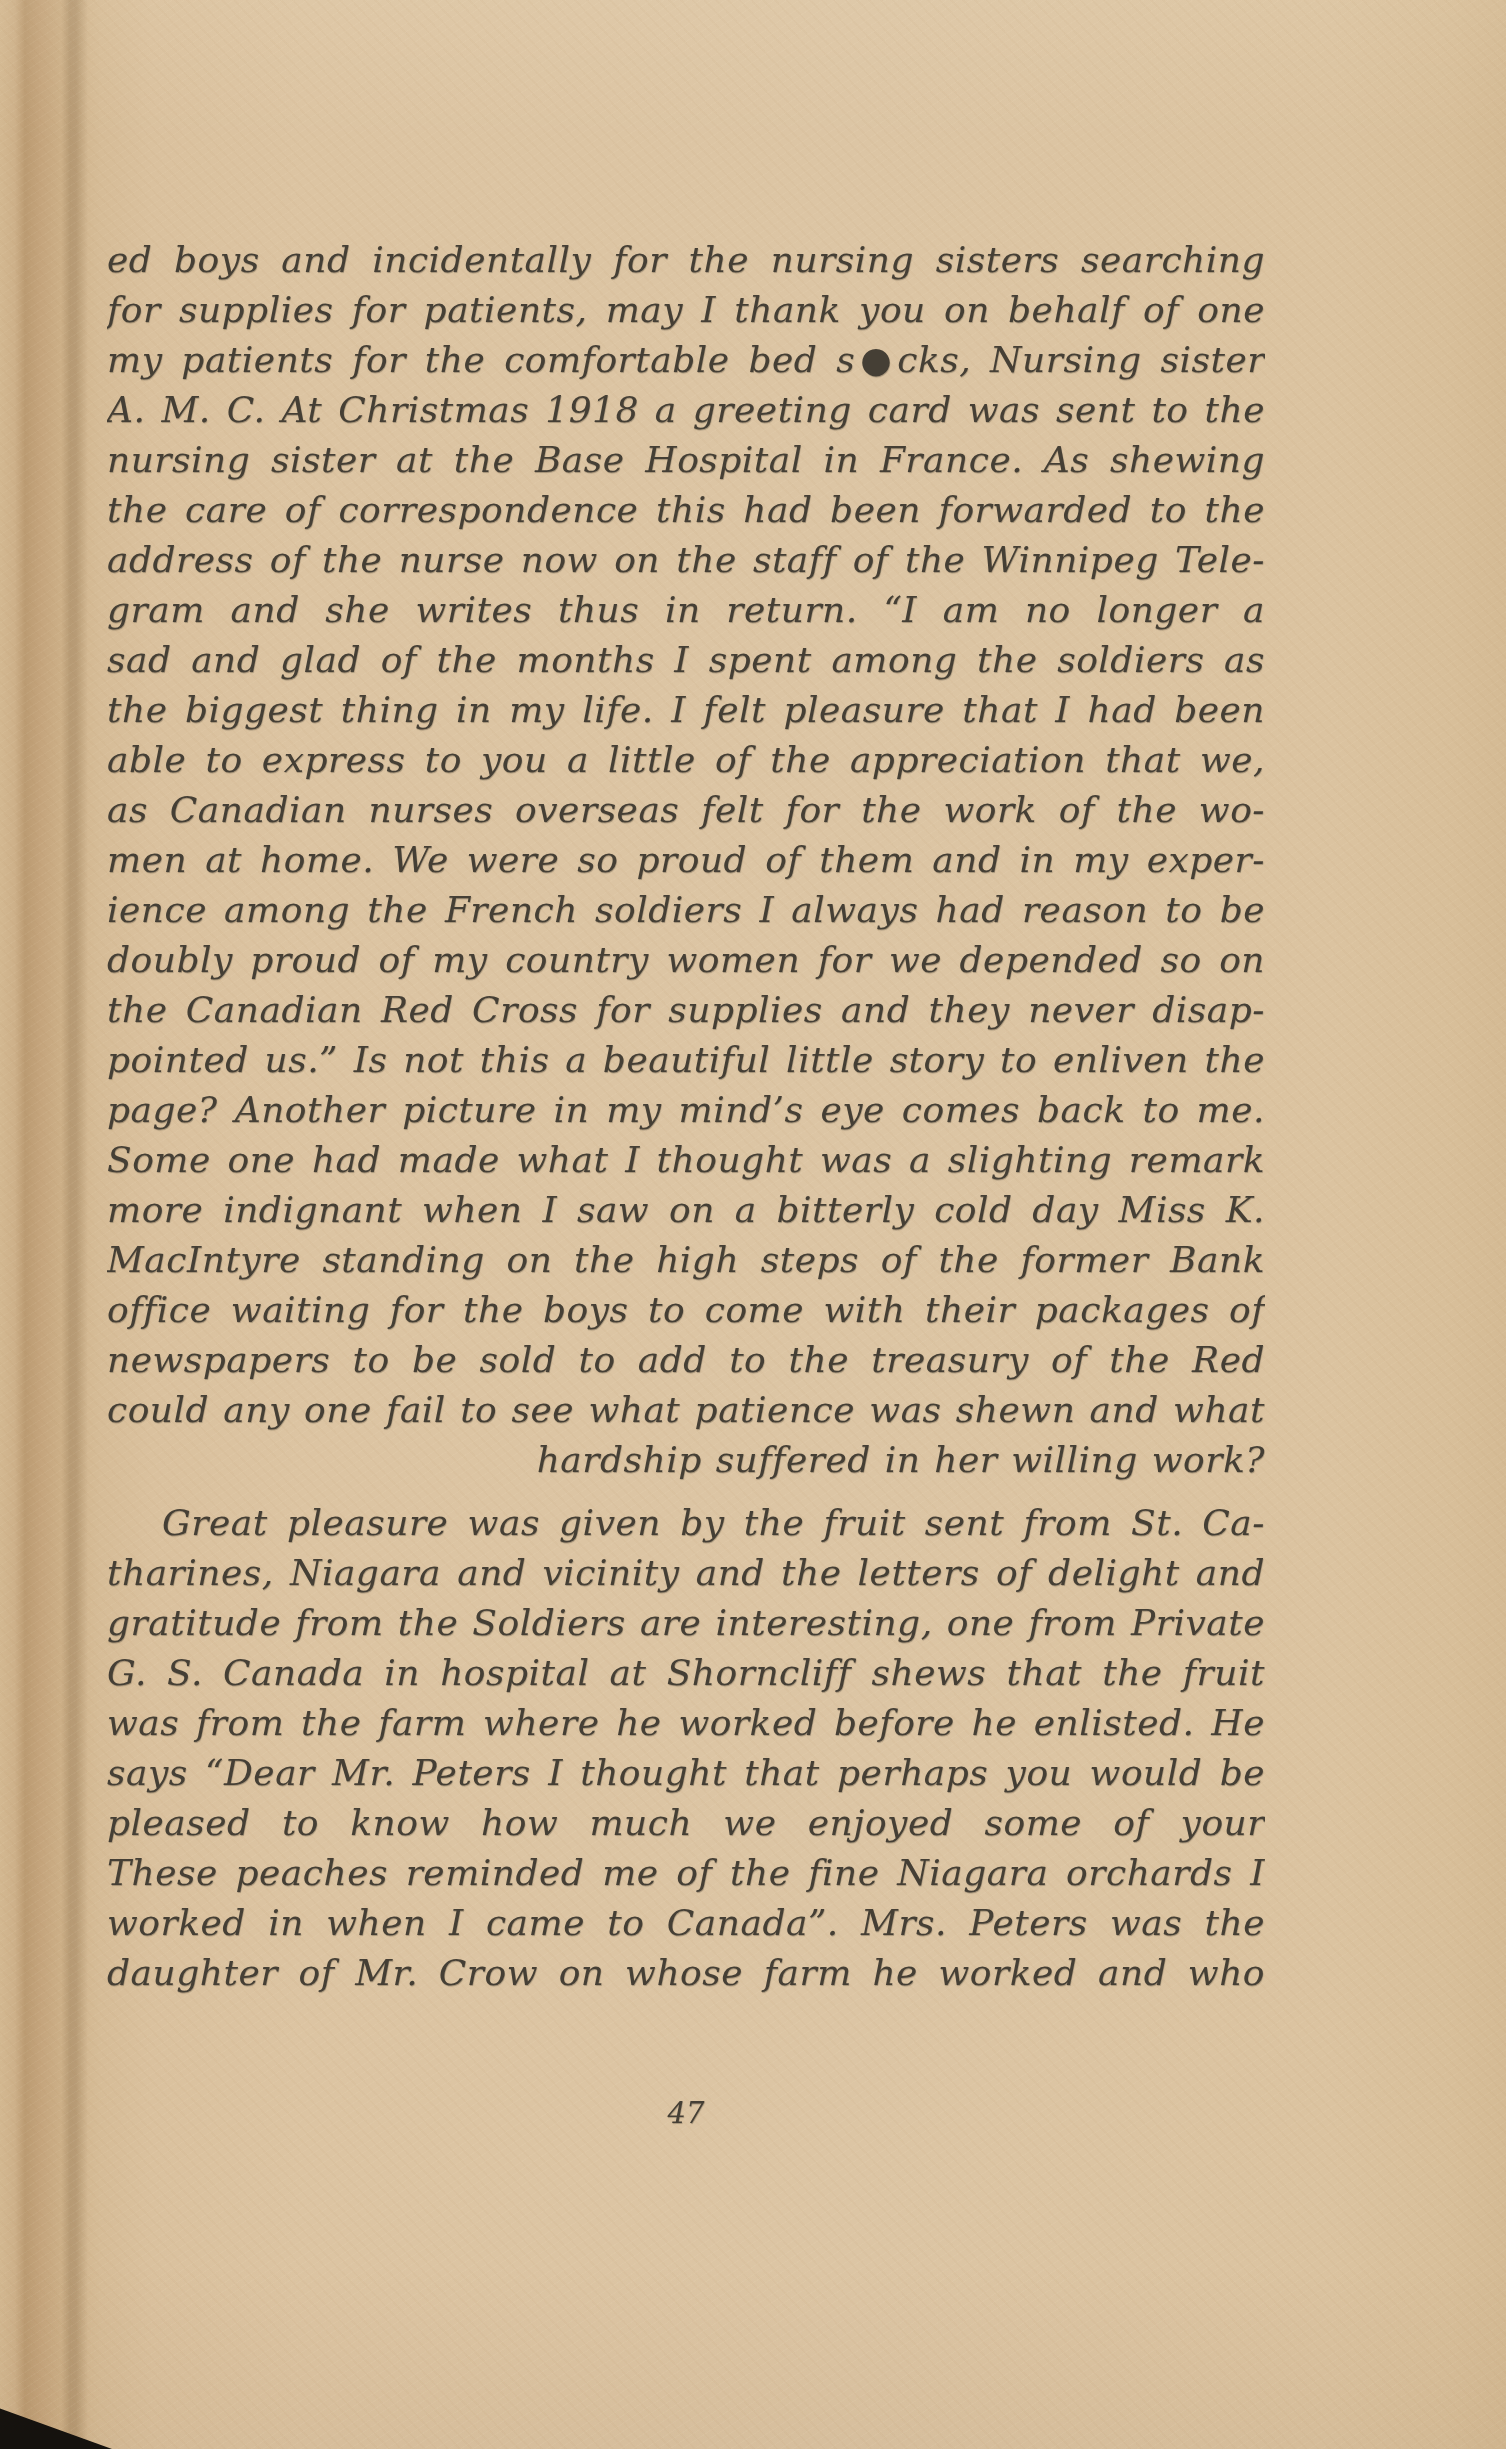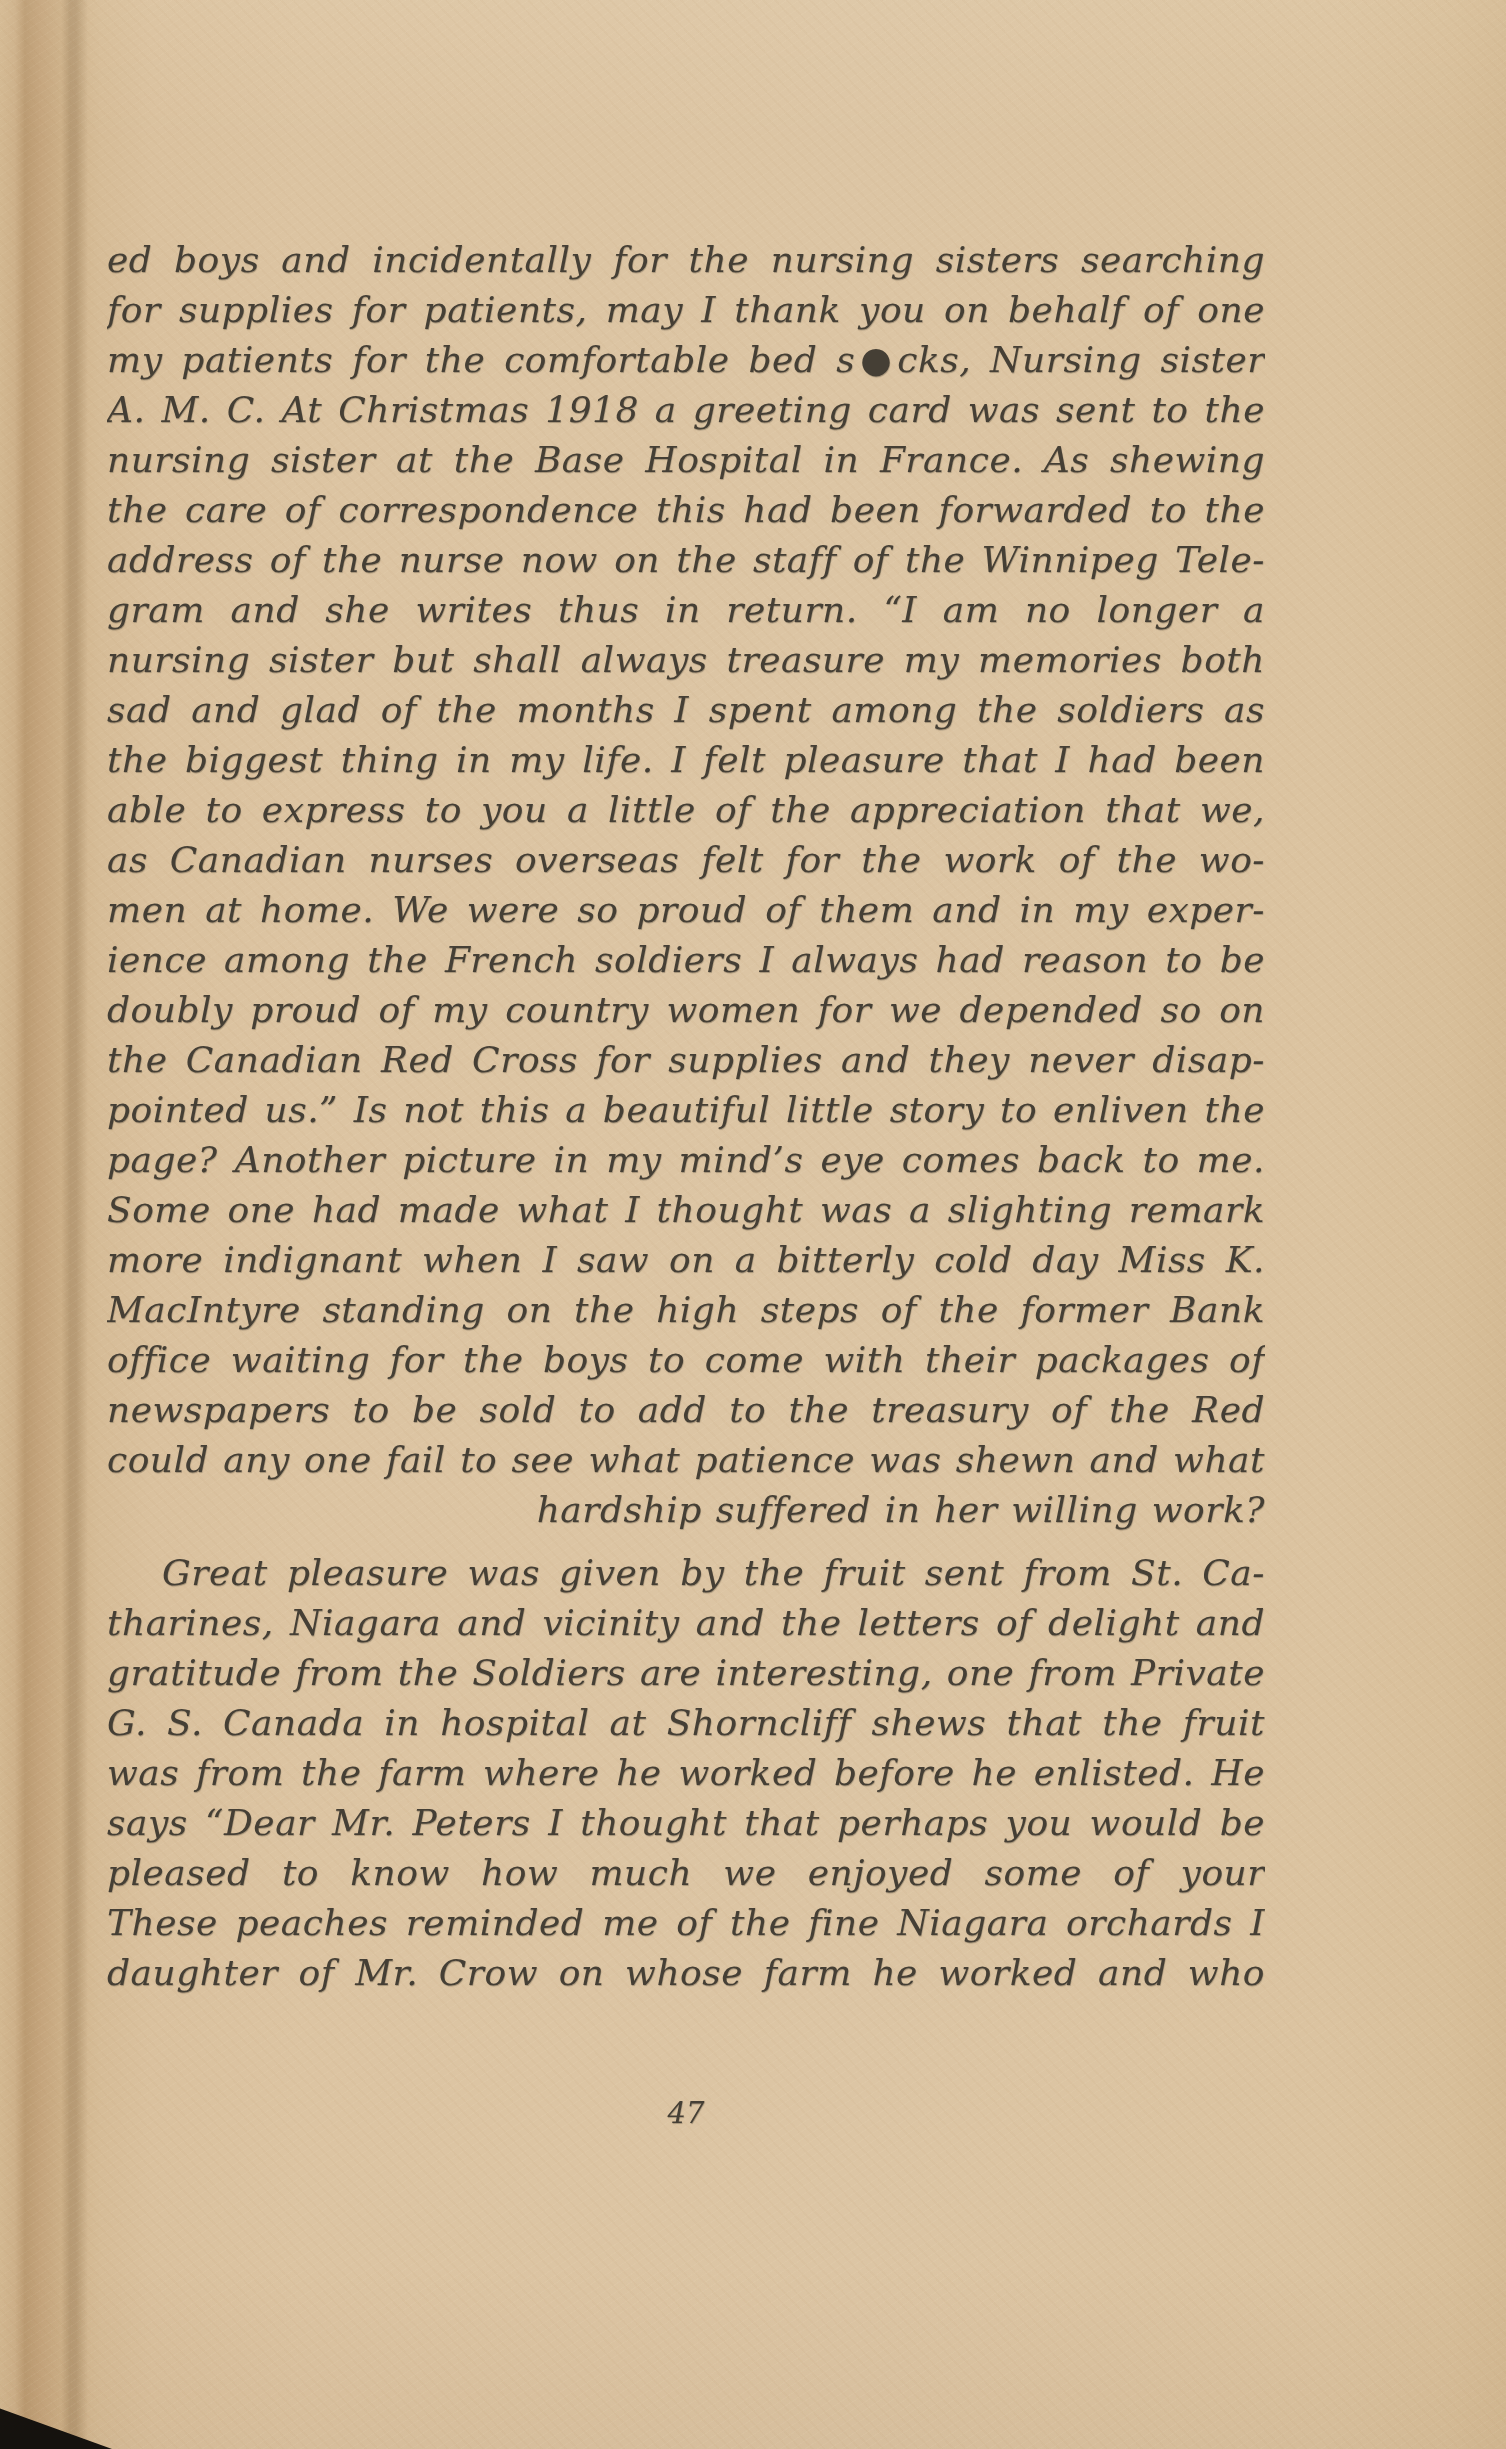--- a/index.html
+++ b/index.html
@@ -55,21 +55,20 @@
   <div class="textblock">
       <div class="para">
         <div class="line just">ed boys and incidentally for the nursing sisters searching</div>
         <div class="line just">for supplies for patients, may I thank you on behalf of one of</div>
         <div class="line just">my patients for the comfortable bed s●cks, Nursing sister C.</div>
         <div class="line just">A. M. C.  At Christmas 1918 a greeting card was sent to the</div>
         <div class="line just">nursing sister at the Base Hospital in France.  As shewing</div>
         <div class="line just">the care of correspondence this had been forwarded to the</div>
         <div class="line just">address of the nurse now on the staff of the Winnipeg Tele-</div>
         <div class="line just">gram and she writes thus in return.  “I am no longer a</div>
-        <div class="line just">nursing sister but shall always treasure my memories both</div>
         <div class="line just">sad and glad of the months I spent among the soldiers as</div>
         <div class="line just">the biggest thing in my life.  I felt pleasure that I had been</div>
         <div class="line just">able to express to you a little of the appreciation that we,</div>
         <div class="line just">as Canadian nurses overseas felt for the work of the wo-</div>
         <div class="line just">men at home.  We were so proud of them and in my exper-</div>
         <div class="line just">ience among the French soldiers I always had reason to be</div>
         <div class="line just">doubly proud of my country women for we depended so on</div>
         <div class="line just">the Canadian Red Cross for supplies and they never disap-</div>
         <div class="line just">pointed us.”  Is not this a beautiful little story to enliven the</div>
         <div class="line just">page?  Another picture in my mind’s eye comes back to me.</div>
@@ -83,18 +82,19 @@
       </div>
       <div class="para">
         <div class="line just indent">Great pleasure was given by the fruit sent from St. Ca-</div>
         <div class="line just">tharines, Niagara and vicinity and the letters of delight and</div>
         <div class="line just">gratitude from the Soldiers are interesting, one from Private</div>
         <div class="line just">G. S. Canada in hospital at Shorncliff shews that the fruit</div>
         <div class="line just">was from the farm where he worked before he enlisted.  He</div>
         <div class="line just">says “Dear Mr. Peters I thought that perhaps you would be</div>
         <div class="line just">pleased to know how much we enjoyed some of your peaches.</div>
         <div class="line just">These peaches reminded me of the fine Niagara orchards I</div>
+        <div class="line just">worked in when I came to Canada”. Mrs. Peters was the</div>
         <div class="line just">daughter of Mr. Crow on whose farm he worked and who</div>
       </div>
     </div>
   <div class="pageno">47</div>
 </div>
 
 
 </body></html>

